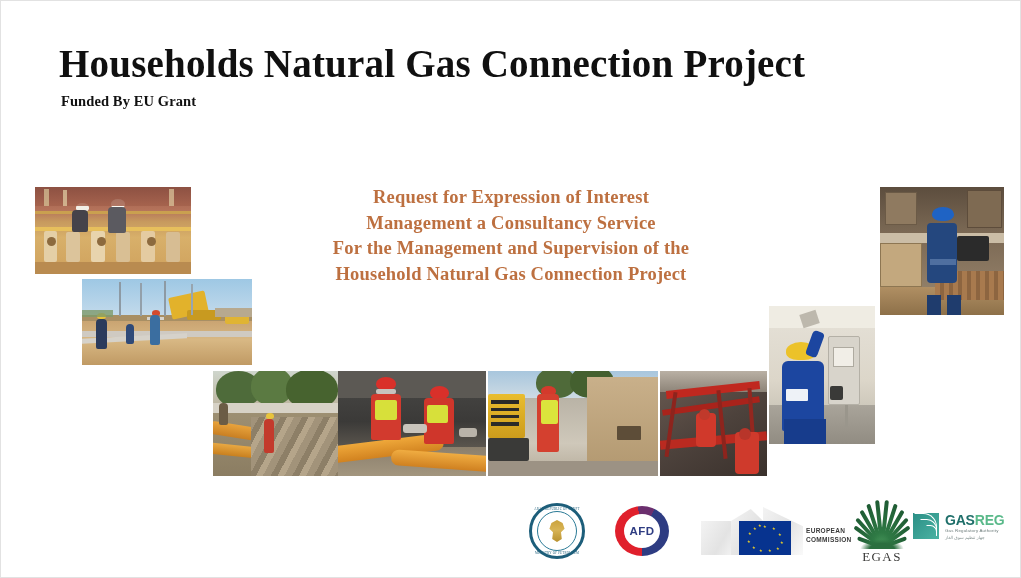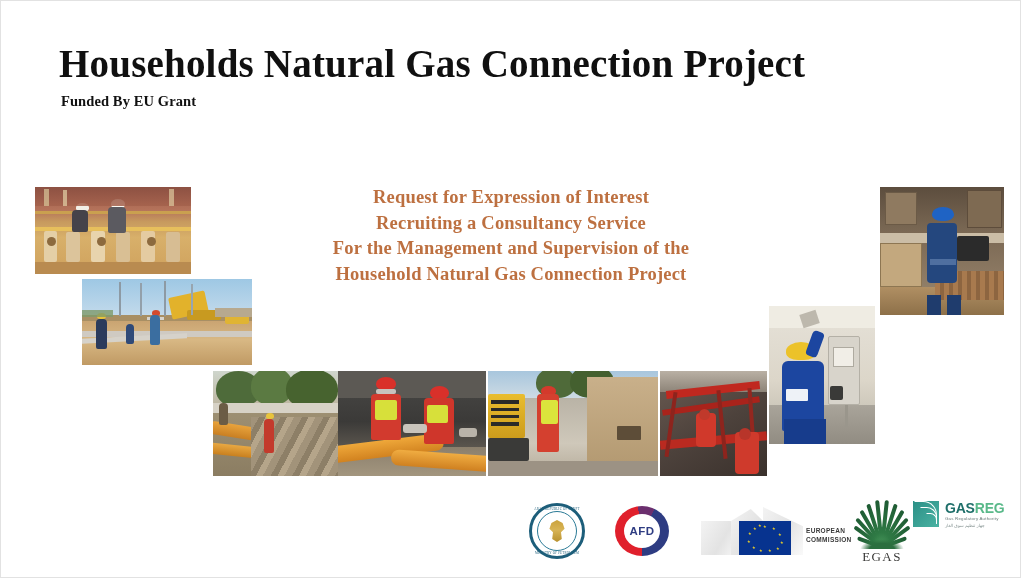--- a/index.html
+++ b/index.html
@@ -88,21 +88,21 @@
   #egas .fan{position:absolute;left:8px;top:0px;width:56px;height:50px;}
   #egas .fan i{position:absolute;bottom:0;left:50%;width:4px;height:44px;
     background:linear-gradient(180deg,#1e5b33 0%,#2f7a45 70%,#4a9a5d 100%);
     transform-origin:50% 100%;border-radius:2px 2px 0 0;}
   #egas .base{position:absolute;left:14px;bottom:16px;width:44px;height:10px;
     background:radial-gradient(ellipse at 50% 100%,#2b6f3f 0%,#2b6f3f 40%,transparent 70%);}
   #egas .name{position:absolute;left:0;right:0;bottom:0;text-align:center;
     font-family:"Liberation Serif",serif;font-size:13px;color:#3a3a38;letter-spacing:1.4px;}
 
   
-  #gasreg{left:392px;top:2px;width:104px;height:36px;}
+  #gasreg{left:392px;top:14px;width:104px;height:36px;}
   #gasreg .mark{position:absolute;left:0;top:2px;width:26px;height:26px;
     background:linear-gradient(135deg,#2b8f86 0%,#4bb3a3 100%);
     clip-path:polygon(0 0,100% 0,100% 100%,0 100%);overflow:hidden;}
   #gasreg .mark span{position:absolute;right:2px;border:1.6px solid #ffffff;
     border-left-color:transparent;border-bottom-color:transparent;border-radius:0 60% 0 0;}
   #gasreg .word{position:absolute;left:32px;top:1px;
     font-family:"Liberation Sans",sans-serif;font-weight:700;font-size:14px;letter-spacing:-.2px;}
   #gasreg .word b.gas{color:#1f6f6a;}
   #gasreg .word b.reg{color:#5ab98a;}
   #gasreg .sub1{position:absolute;left:32px;top:17px;
@@ -113,21 +113,21 @@
 </head>
 <body>
 
 <div id="slide">
 
   <div id="title">Households Natural Gas Connection Project</div>
   <div id="subtitle">Funded By EU Grant</div>
 
   <div id="reoi">
     <div>Request for Expression of Interest</div>
-    <div>Recruiting a Consultancy Service</div>
+    <div>Management a Consultancy Service</div>
     <div>For the Management and Supervision of the</div>
     <div>Household Natural Gas Connection Project</div>
   </div>
 
   <div class="photo" style="left:34px;top:186px;width:156px;height:87px;">
     <div class="ph-in" style="background:linear-gradient(180deg,#9d5b4a 0%,#b4725a 26%,#c79a5e 40%,#d8b06a 58%,#cfa15d 100%);"></div>
     <div class="bar" style="left:0;right:0;top:46%;height:5%;background:#e7bf5c;"></div>
     <div class="bar" style="left:0;right:0;top:86%;height:14%;background:#b98b50;"></div>
     <div class="bar" style="left:6%;top:50%;width:8%;height:36%;background:#e4cfa6;border-radius:2px;"></div>
     <div class="bar" style="left:20%;top:52%;width:9%;height:34%;background:#dcc49b;border-radius:2px;"></div>

